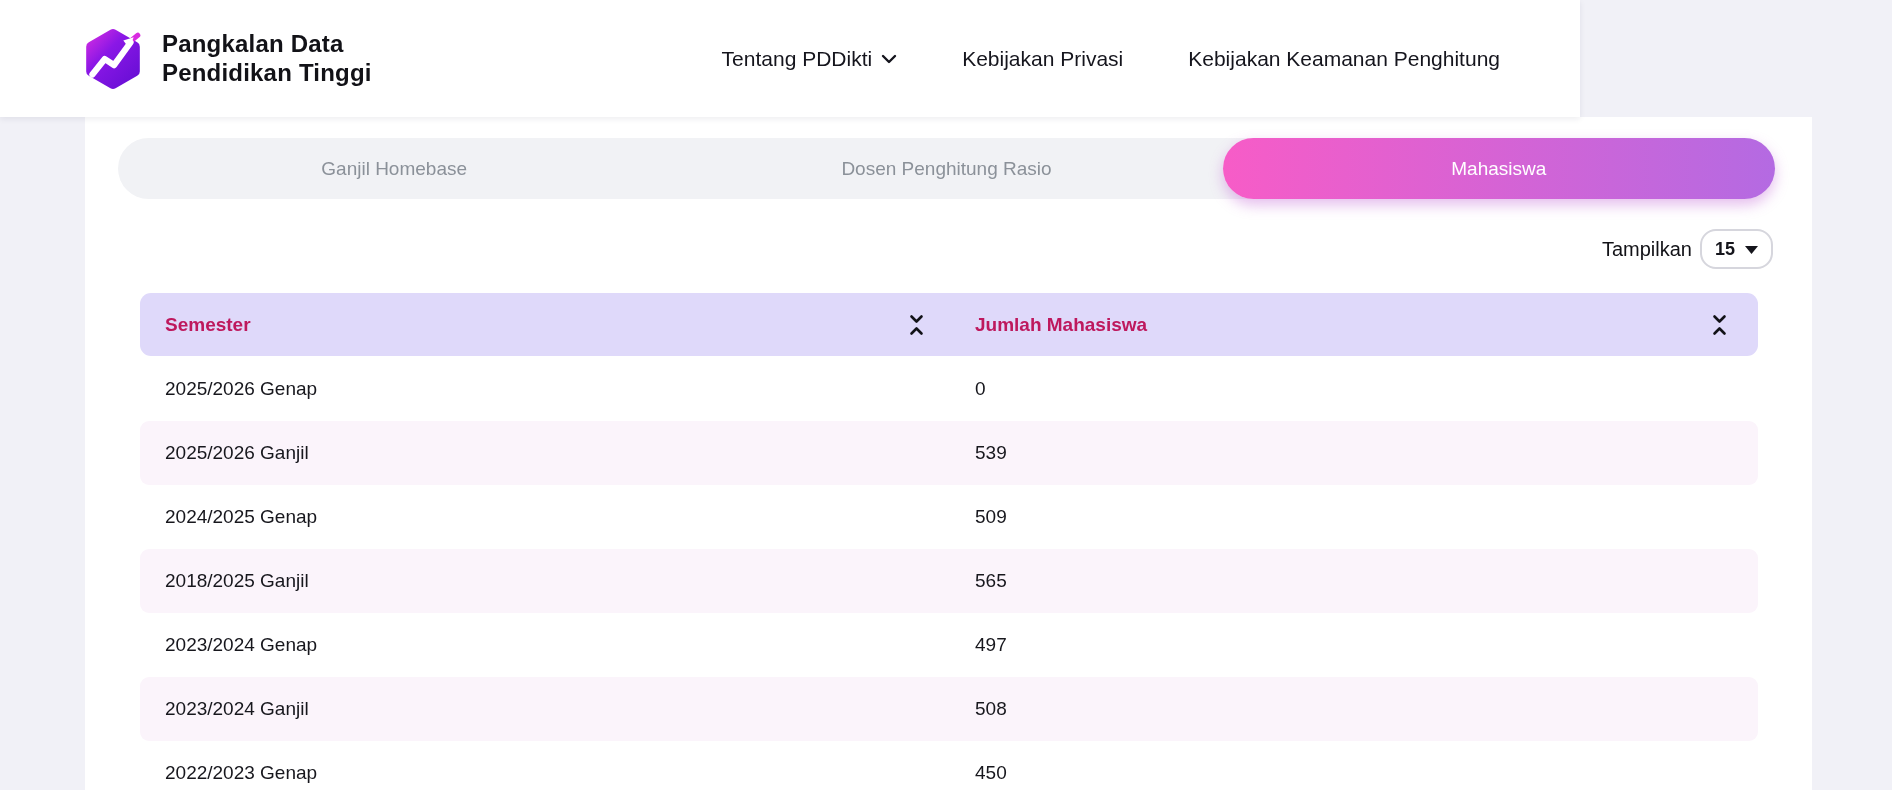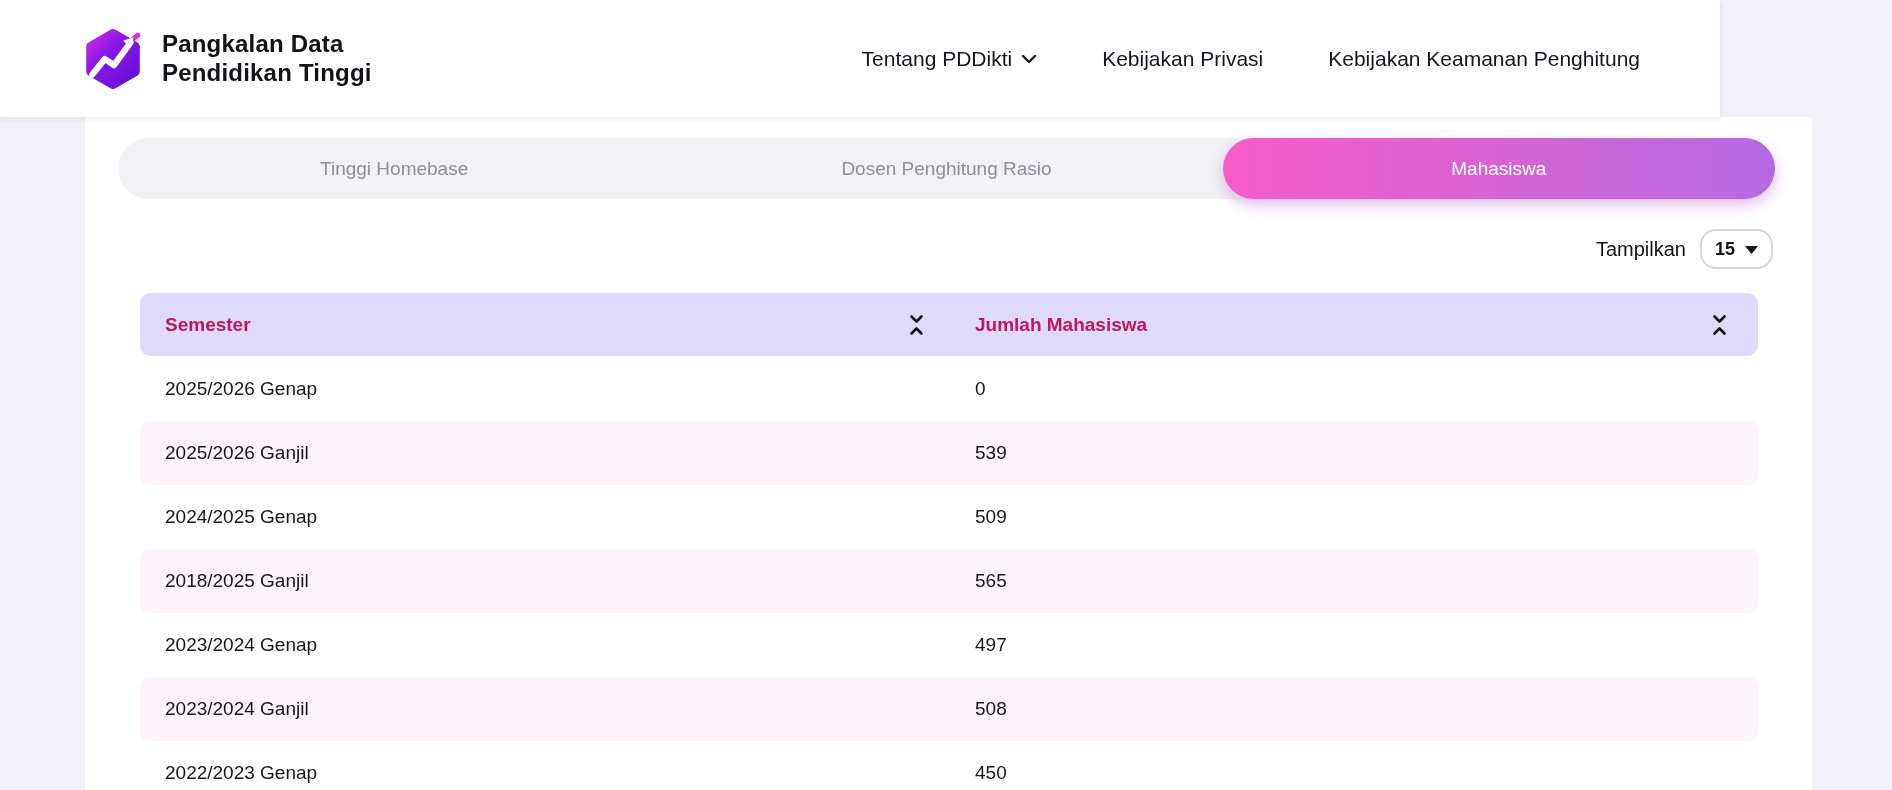--- a/index.html
+++ b/index.html
@@ -5,21 +5,21 @@
   :root{
     --page-bg:#f1f1f7; --header-bg:#ffffff; --tabbar-bg:#f1f2f5;
     --tab-inactive-text:#8b9199; --grad-start:#f75cc7; --grad-end:#b46ae2;
     --table-header-bg:#dfd9fa; --row-stripe-bg:#fbf4fb; --text-dark:#15151c;
   }
   *{margin:0;padding:0;box-sizing:border-box}
   html,body{width:1892px;height:790px;overflow:hidden}
   body{background:var(--page-bg);font-family:"Liberation Sans",sans-serif;color:var(--text-dark);position:relative}
 
   
-  .topbar{position:absolute;top:0;left:0;width:1720px;height:117px;background:var(--header-bg);
+  .topbar{position:absolute;top:0;left:0;width:1580px;height:117px;background:var(--header-bg);
     display:flex;align-items:center;justify-content:space-between;padding:0 80px;z-index:5;
     box-shadow:0 2px 6px rgba(30,30,70,.08)}
   .brand{display:flex;align-items:center;gap:16px}
   .brand-logo{width:66px;height:66px;flex:0 0 auto}
   .brand-title{font-size:24px;font-weight:800;line-height:1.2;letter-spacing:.2px;color:#121217}
   .nav{display:flex;align-items:center;gap:65px;font-size:21px;color:#15151d}
   .nav-item{display:flex;align-items:center;gap:9px;cursor:pointer;white-space:nowrap}
   .chev{width:16px;height:10px;display:block}
 
   
@@ -27,21 +27,21 @@
 
   
   .tabbar{position:absolute;top:21px;left:33px;width:1657px;height:61px;background:var(--tabbar-bg);
     border-radius:31px;display:flex}
   .tab{flex:1;display:flex;align-items:center;justify-content:center;font-size:19px;
     color:var(--tab-inactive-text);border-radius:31px;cursor:pointer}
   .tab.active{background:linear-gradient(90deg,var(--grad-start),var(--grad-end));color:#fff;
     box-shadow:0 6px 14px rgba(190,90,210,.4)}
 
   
-  .pagesize{position:absolute;top:112px;right:39px;height:40px;display:flex;align-items:center;gap:14px}
+  .pagesize{position:absolute;top:112px;right:39px;height:40px;display:flex;align-items:center;gap:8px}
   .pagesize-label{font-size:20px;color:#121217}
   .pagesize-select{height:40px;border:2px solid #d6d6dd;border-radius:16px;background:#fff;
     display:flex;align-items:center;gap:10px;padding:0 13px;cursor:pointer}
   .pagesize-value{font-size:18px;font-weight:700}
   .tri{width:13px;height:9px;display:block}
 
   
   .table{position:absolute;top:176px;left:55px;width:1618px}
   .thead{height:63px;background:var(--table-header-bg);border-radius:11px;display:flex;align-items:center}
   .th{display:flex;align-items:center;justify-content:space-between;font-size:19px;font-weight:700;color:#be185d;height:100%}
@@ -91,21 +91,21 @@
     </div>
     <div class="nav-item">
       <span>Kebijakan Keamanan Penghitung</span>
     </div>
   </nav>
 </header>
 
 <main class="card">
 
   <div class="tabbar">
-    <div class="tab">Tinggi Homebase</div>
+    <div class="tab">Ganjil Homebase</div>
     <div class="tab">Dosen Penghitung Rasio</div>
     <div class="tab active">Mahasiswa</div>
   </div>
 
   <div class="pagesize">
     <span class="pagesize-label">Tampilkan</span>
     <div class="pagesize-select">
       <span class="pagesize-value">15</span>
       <svg class="tri" viewBox="0 0 13 9">
         <polygon points="0,1 13,1 6.5,9" fill="#15151c"></polygon>

